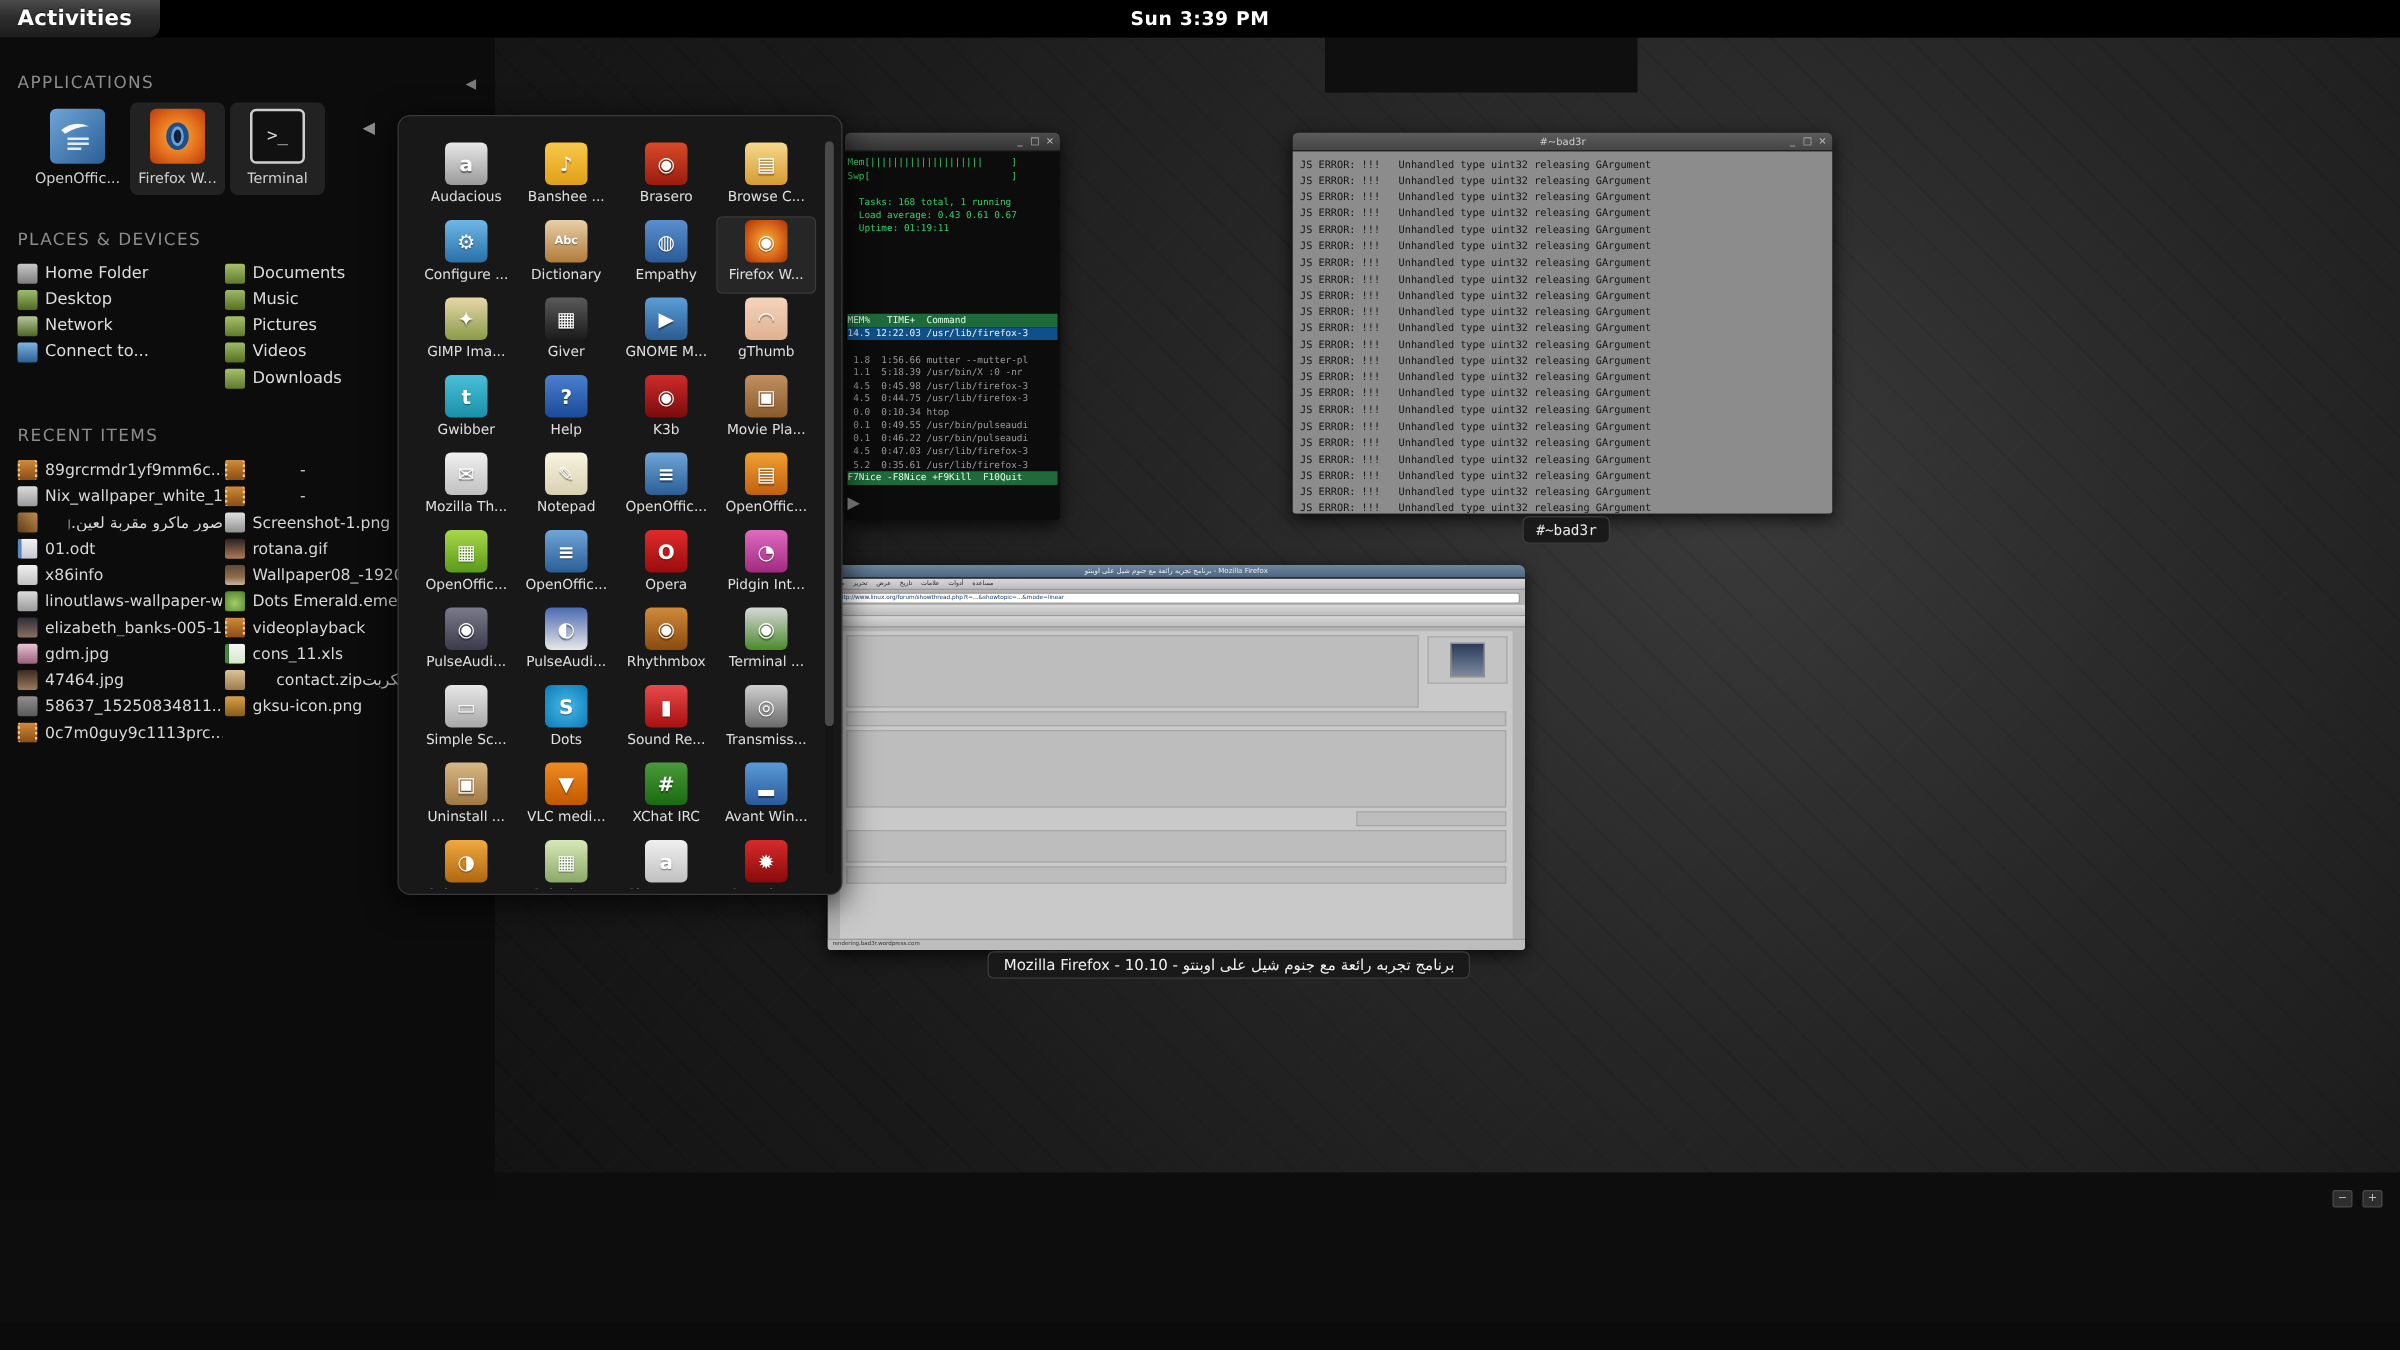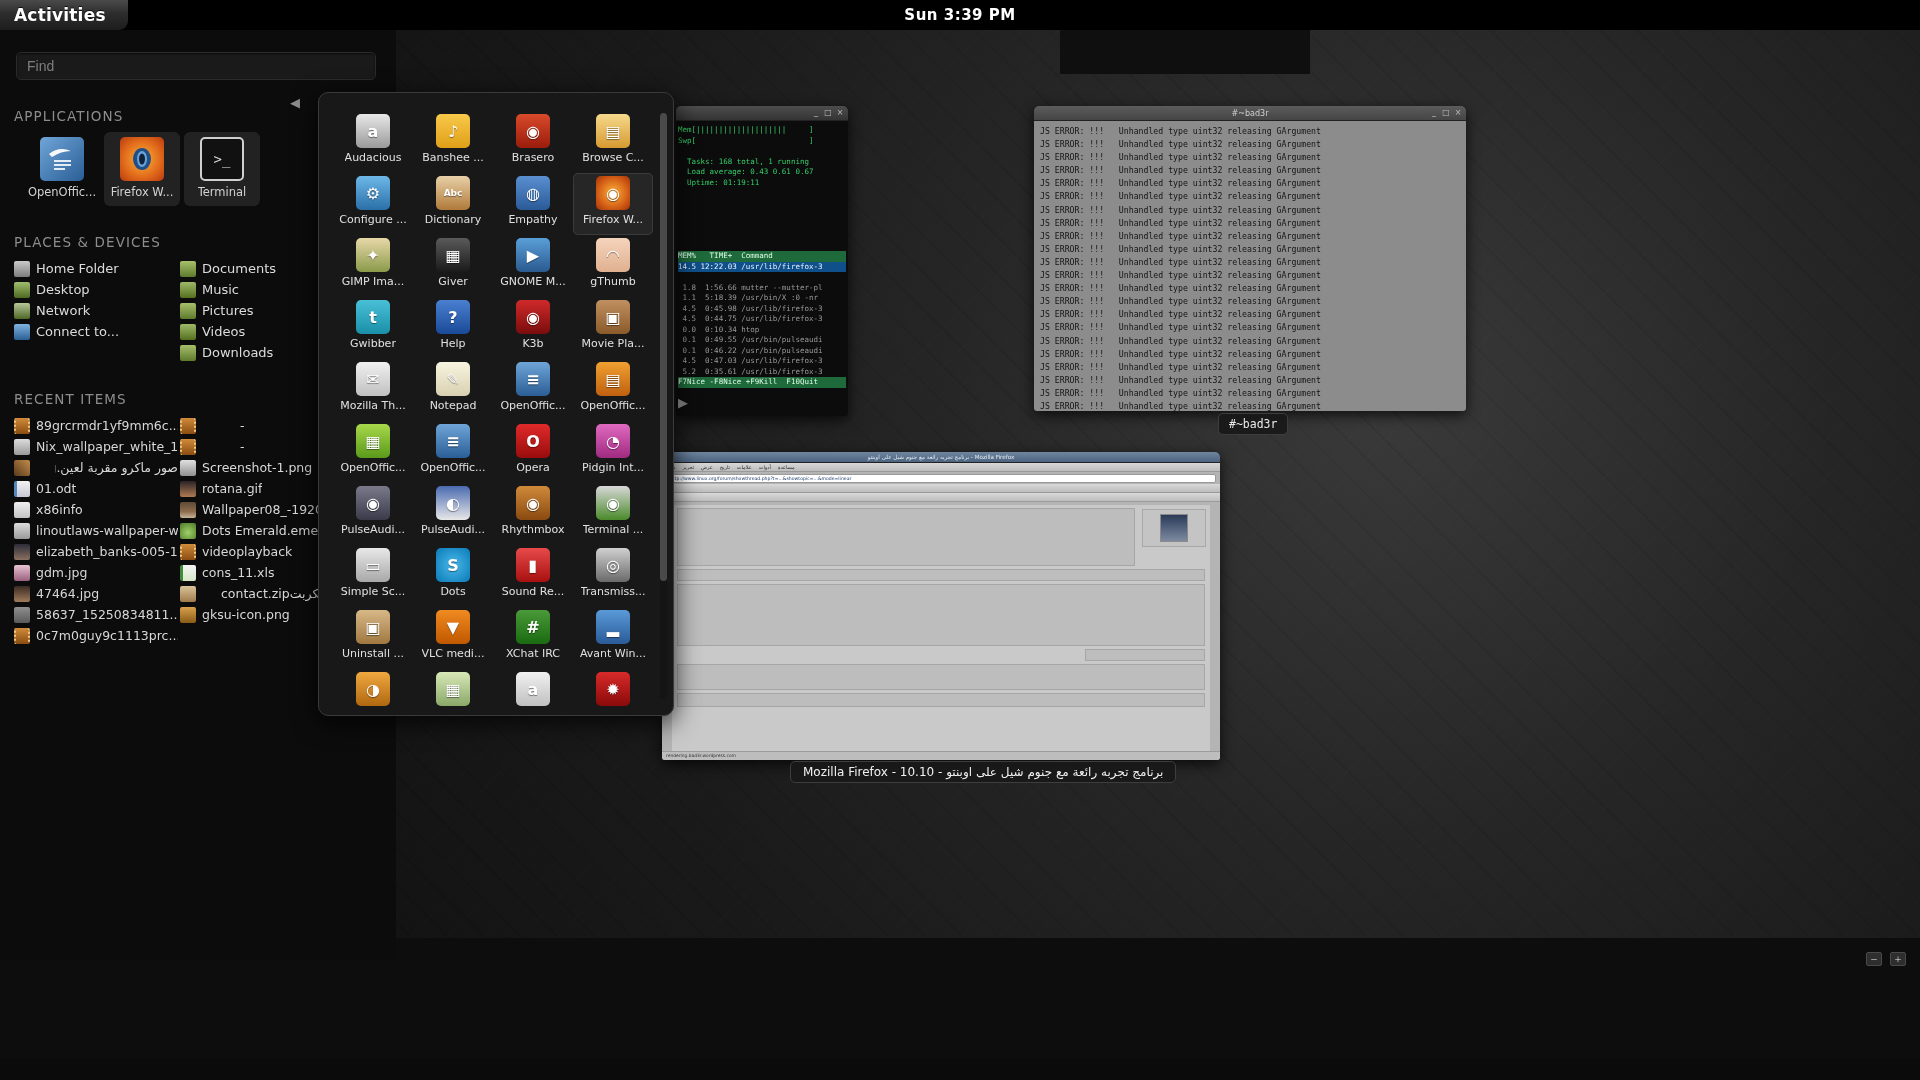--- a/index.html
+++ b/index.html
@@ -397,23 +397,20 @@
   <div id="top-panel">
     <div id="activities-btn">
       <span>Activities</span>
     </div>
     <div id="panel-clock">Sun  3:39 PM</div>
   </div>
   <div id="panel-right-box"></div>
 
   <div id="sidebar">
 
-    <div id="search-wrap">
-      <input id="search-input" type="text" placeholder="Find" style="">
-    </div>
 
     <div class="section-head">
       <span>APPLICATIONS</span>
       <span class="more-arrow">◀</span>
     </div>
 
     <div id="fav-apps">
       <div class="fav-app">
         <div class="fav-icon" style="background:linear-gradient(135deg,#6fa5d8,#2a5e96);">
           <svg width="34" height="34" viewBox="0 0 34 34" aria-hidden="true">

